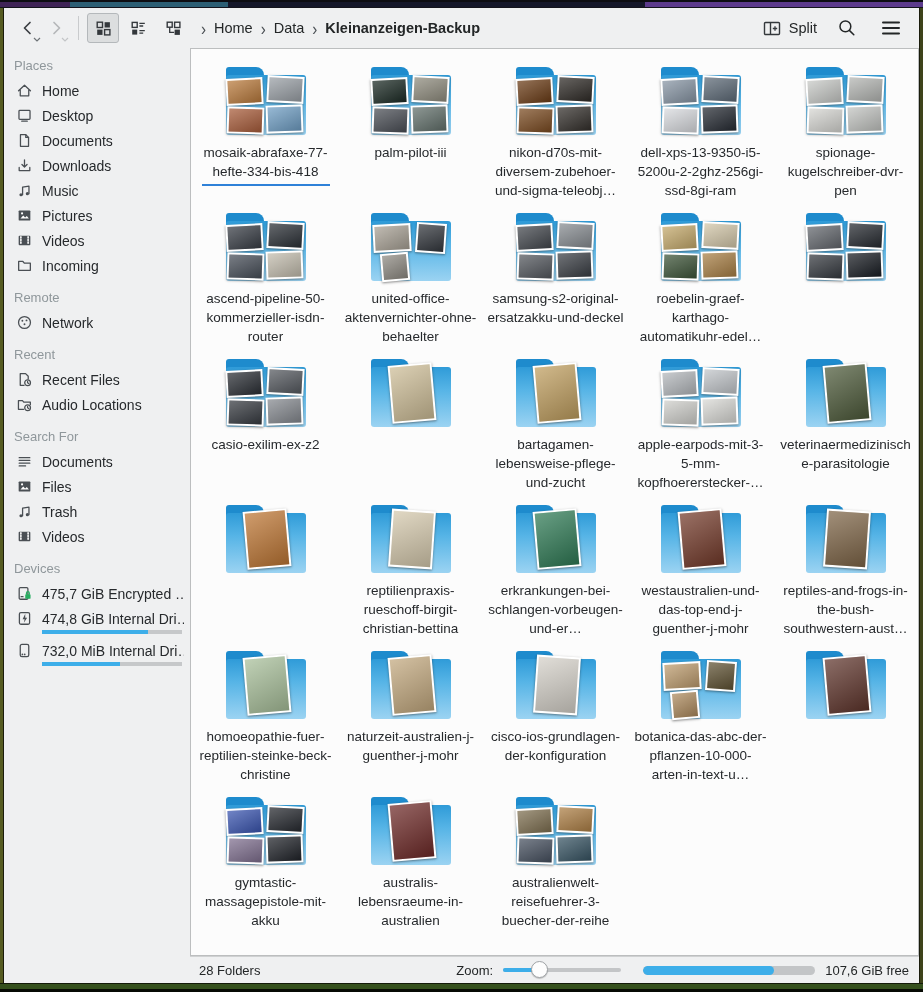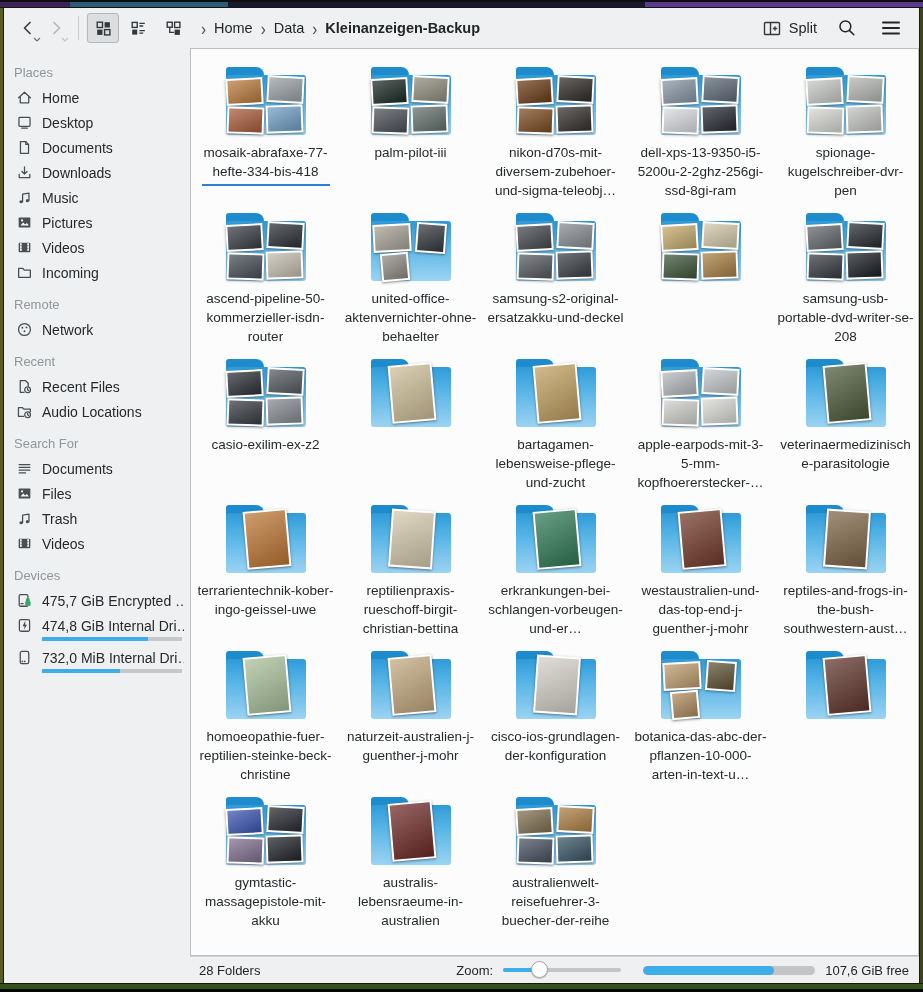--- a/index.html
+++ b/index.html
@@ -30,21 +30,21 @@
   .bc-item { color:#232627; }
   .bc-item.bold { font-weight:700; }
   .tb-right { margin-left:auto; display:flex; align-items:center; gap:16px; }
   .split-btn { display:flex; align-items:center; gap:7px; font-size:14.5px; color:#232627; }
   .icon-btn { display:flex; align-items:center; justify-content:center; width:28px; height:28px; }
 
   
   .content-row { flex:1; display:flex; min-height:0; }
   .sidebar { width:186px; flex:0 0 186px; padding-top:4px; overflow:hidden; }
   .sec-title { color:#8f979b; font-size:13px; margin:12px 0 5px 10px; }
-  .sec-title:first-child { margin-top:13px; }
+  .sec-title:first-child { margin-top:6px; }
   .sb-item { display:flex; flex-direction:column; padding:4px 6px 4px 12px; }
   .sb-row { display:flex; align-items:center; gap:9px; }
   .sb-icon { width:17px; height:17px; flex:0 0 17px; display:flex; align-items:center; justify-content:center; }
   .sb-label { font-size:14px; color:#26292c; white-space:nowrap; overflow:hidden; }
   .sb-usage { margin:3px 0 0 26px; width:140px; height:4px; background:#c6c8ca; }
   .sb-usage i { display:block; height:100%; background:#3daee9; }
 
   .main-col { flex:1; display:flex; flex-direction:column; min-width:0; }
   .view { flex:1; background:#fcfcfc; border:1px solid #bcbebf; overflow:hidden; }
 
@@ -569,41 +569,41 @@
                 <div class="photo" style="left: 47px; top: 11px; width: 37px; height: 27px; transform: rotate(3deg); z-index: 3;">
                   <i style="background-color: rgb(211, 199, 169);"></i>
                 </div>
                 <div class="photo" style="left: 7px; top: 42px; width: 37px; height: 27px; transform: rotate(2deg); z-index: 4;">
                   <i style="background-color: rgb(61, 84, 56);"></i>
                 </div>
                 <div class="photo" style="left: 46px; top: 40px; width: 37px; height: 28px; transform: rotate(-2deg); z-index: 5;">
                   <i style="background-color: rgb(168, 127, 69);"></i>
                 </div>
               </div>
+              <div class="flabel">roebelin-graef-karthago-automatikuhr-edel…</div>
             </div>
             <div class="fitem">
               <div class="fwrap">
                 <div class="folder-base">
                   <i class="ftab"></i>
                   <i class="fbody"></i>
                 </div>
                 <div class="photo" style="left: 6px; top: 13px; width: 37px; height: 27px; transform: rotate(-3deg); z-index: 2;">
                   <i style="background-color: rgb(99, 103, 109);"></i>
                 </div>
                 <div class="photo" style="left: 47px; top: 11px; width: 37px; height: 27px; transform: rotate(3deg); z-index: 3;">
                   <i style="background-color: rgb(38, 42, 48);"></i>
                 </div>
                 <div class="photo" style="left: 7px; top: 42px; width: 37px; height: 27px; transform: rotate(2deg); z-index: 4;">
                   <i style="background-color: rgb(54, 58, 64);"></i>
                 </div>
                 <div class="photo" style="left: 46px; top: 40px; width: 37px; height: 28px; transform: rotate(-2deg); z-index: 5;">
                   <i style="background-color: rgb(25, 29, 35);"></i>
                 </div>
               </div>
-              <div class="flabel">samsung-usb-portable-dvd-writer-se-208</div>
             </div>
             <div class="fitem">
               <div class="fwrap">
                 <div class="folder-base">
                   <i class="ftab"></i>
                   <i class="fbody"></i>
                 </div>
                 <div class="photo" style="left: 6px; top: 13px; width: 37px; height: 27px; transform: rotate(-3deg); z-index: 2;">
                   <i style="background-color: rgb(43, 47, 53);"></i>
                 </div>
@@ -678,21 +678,20 @@
             <div class="fitem">
               <div class="fwrap">
                 <div class="folder-base">
                   <i class="ftab"></i>
                   <i class="fbody"></i>
                 </div>
                 <div class="photo" style="left: 25px; top: 7px; width: 44px; height: 58px; transform: rotate(-5deg); z-index: 2;">
                   <i style="background-color: rgb(189, 118, 52);"></i>
                 </div>
               </div>
-              <div class="flabel">terrarientechnik-kober-ingo-geissel-uwe</div>
             </div>
             <div class="fitem">
               <div class="fwrap">
                 <div class="folder-base">
                   <i class="ftab"></i>
                   <i class="fbody"></i>
                 </div>
                 <div class="photo" style="left: 25px; top: 7px; width: 44px; height: 58px; transform: rotate(4deg); z-index: 2;">
                   <i style="background-color: rgb(213, 201, 173);"></i>
                 </div>

